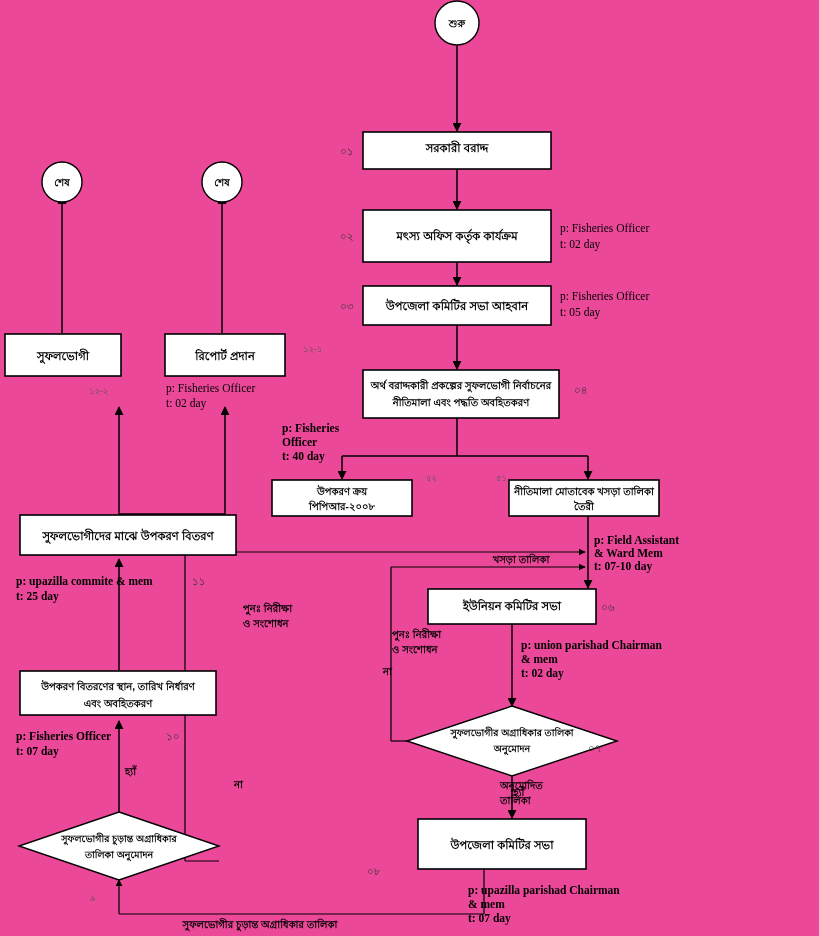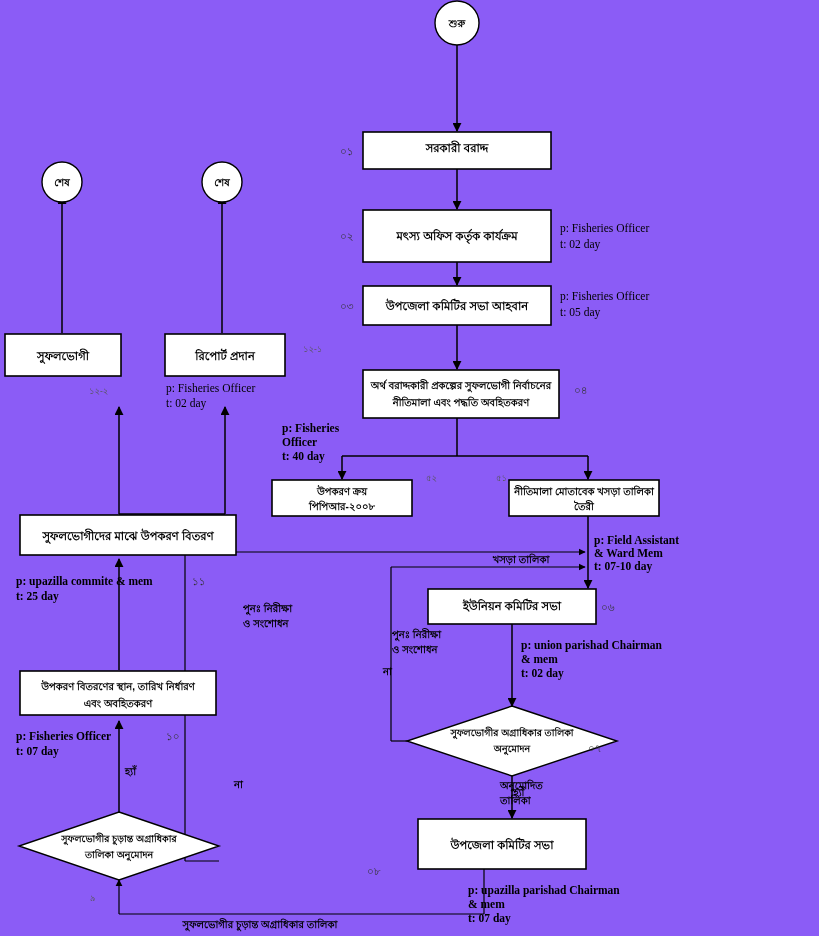--- a/index.html
+++ b/index.html
@@ -7,21 +7,21 @@
     padding: 0;
     background: #ffffff;
   }
   body {
     font-family: "Liberation Serif", "DejaVu Serif", serif;
   }
   #stage {
     position: relative;
     width: 819px;
     height: 936px;
-    background: #8b5cf6;
+    background: #ec4899;
     overflow: hidden;
   }
   svg#flow {
     position: absolute;
     left: 0;
     top: 0;
     width: 819px;
     height: 936px;
   }
   .node-rect {

